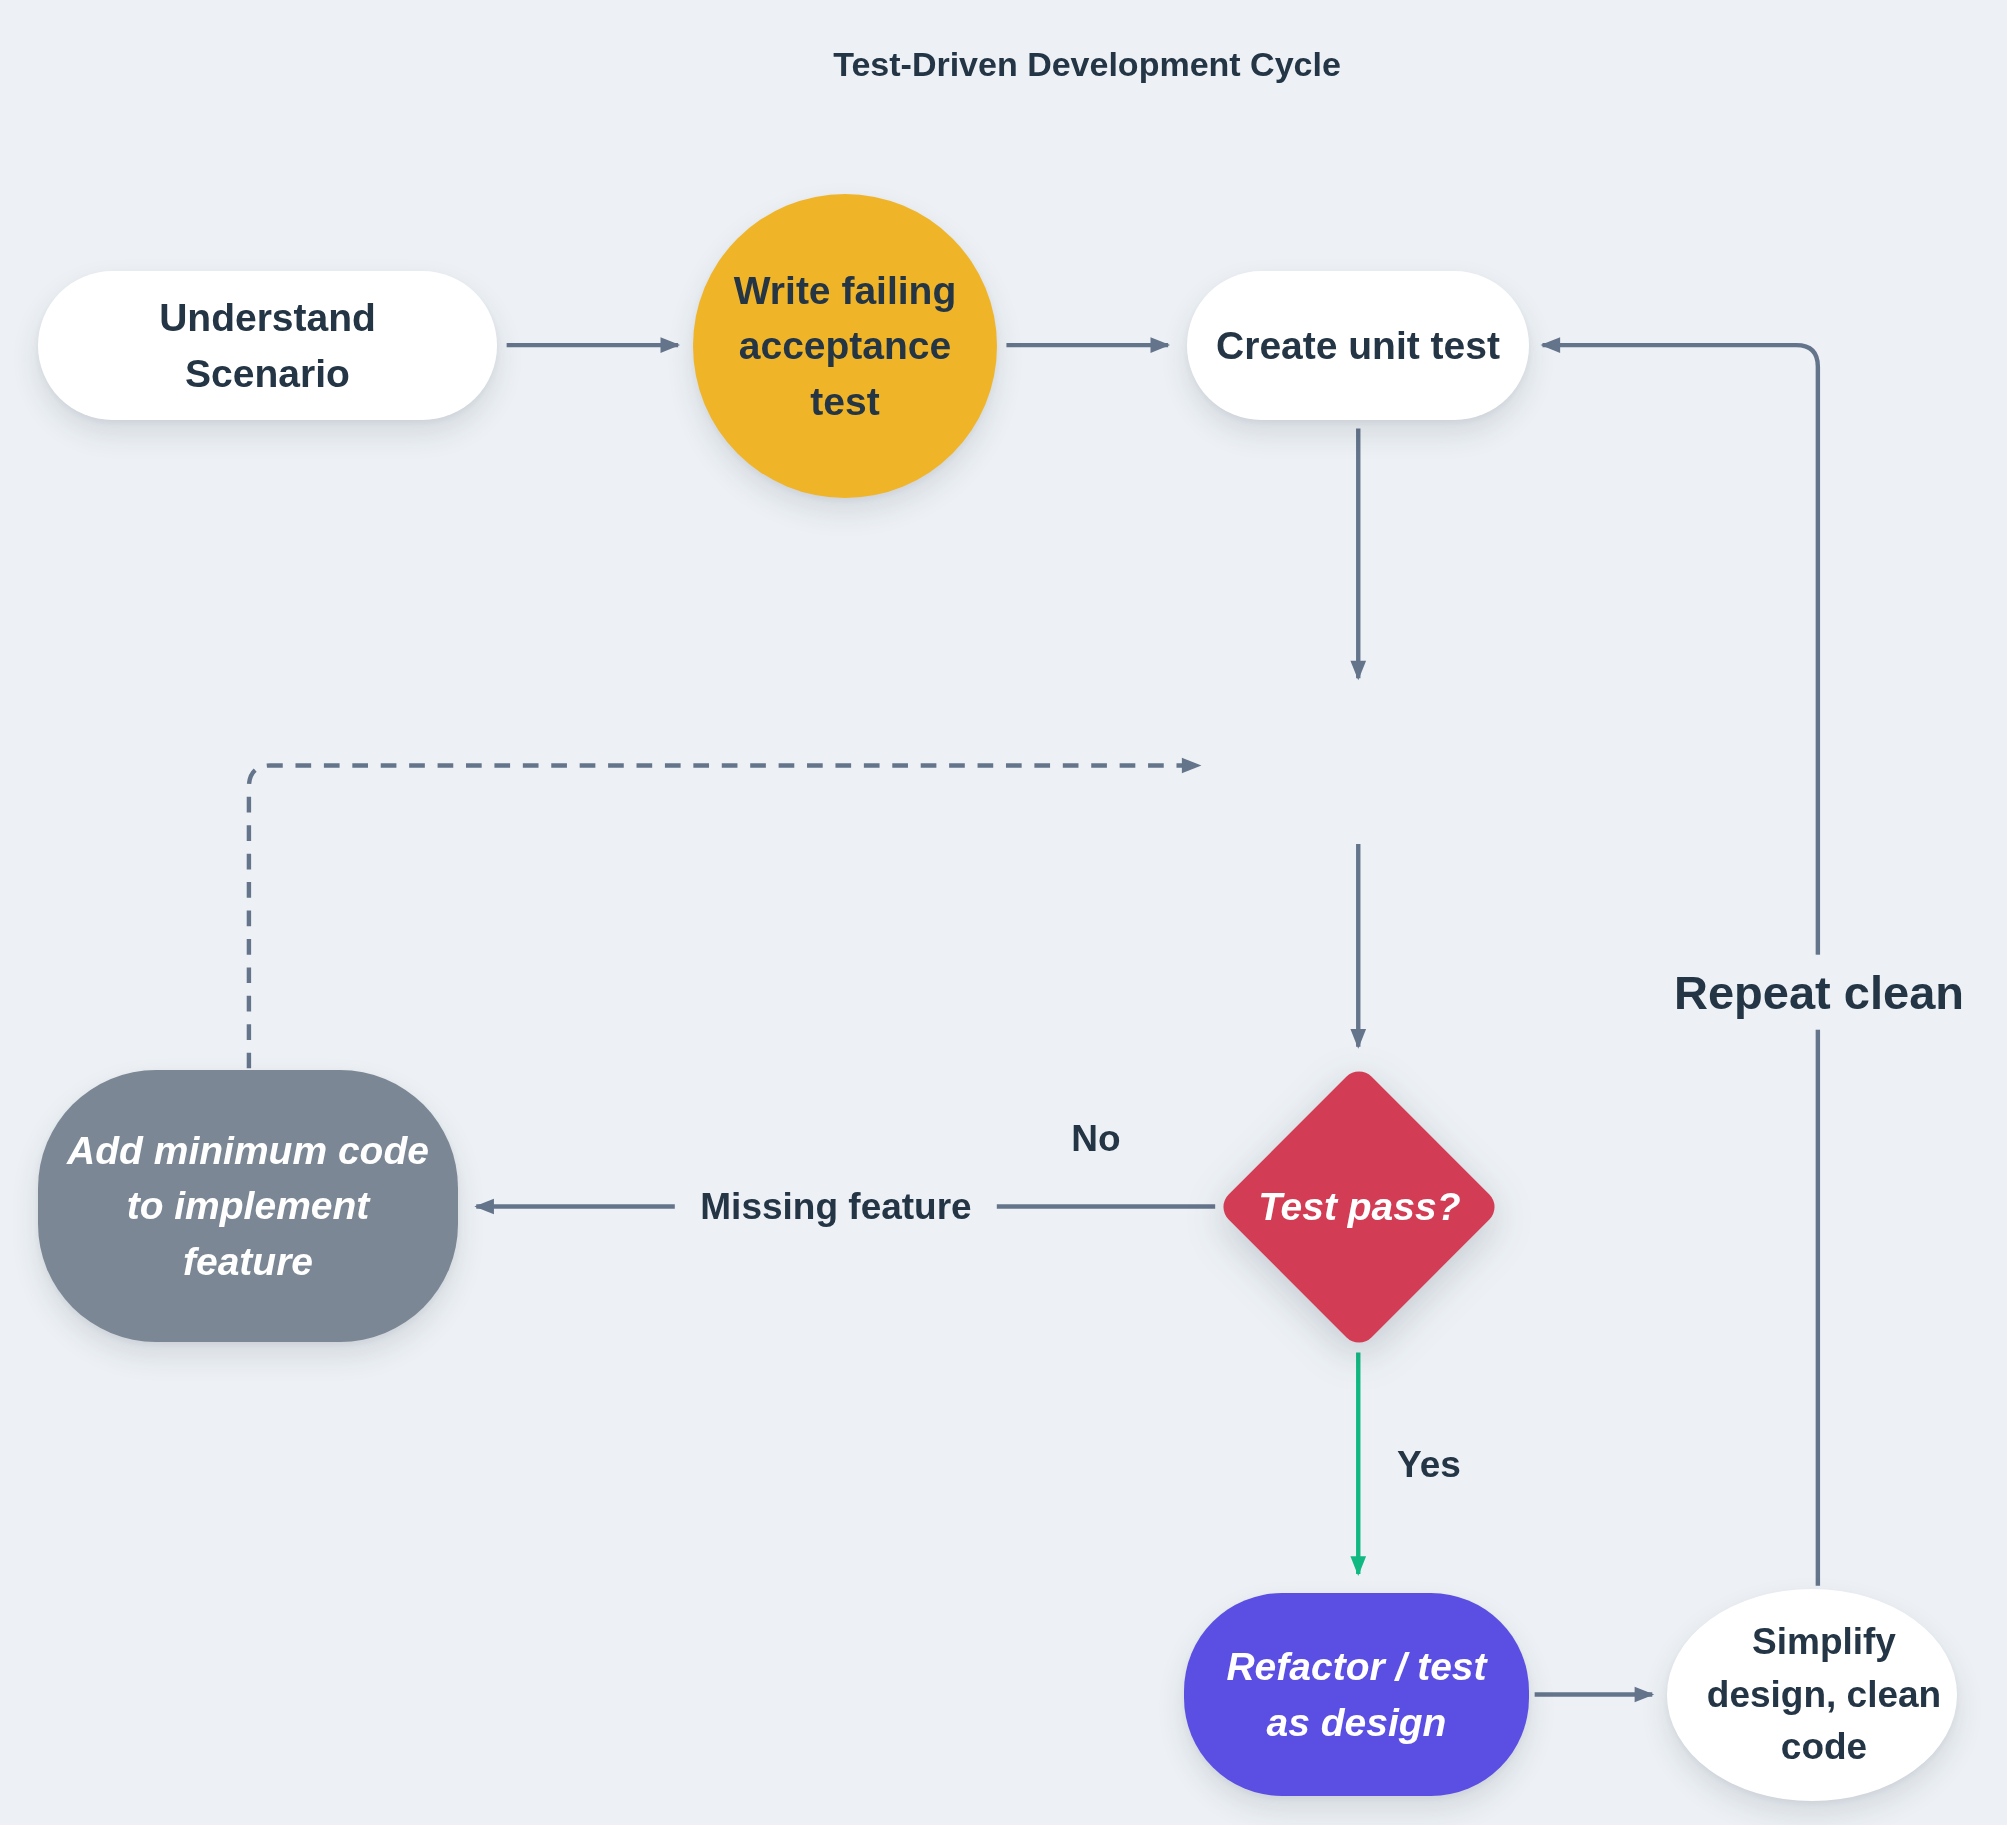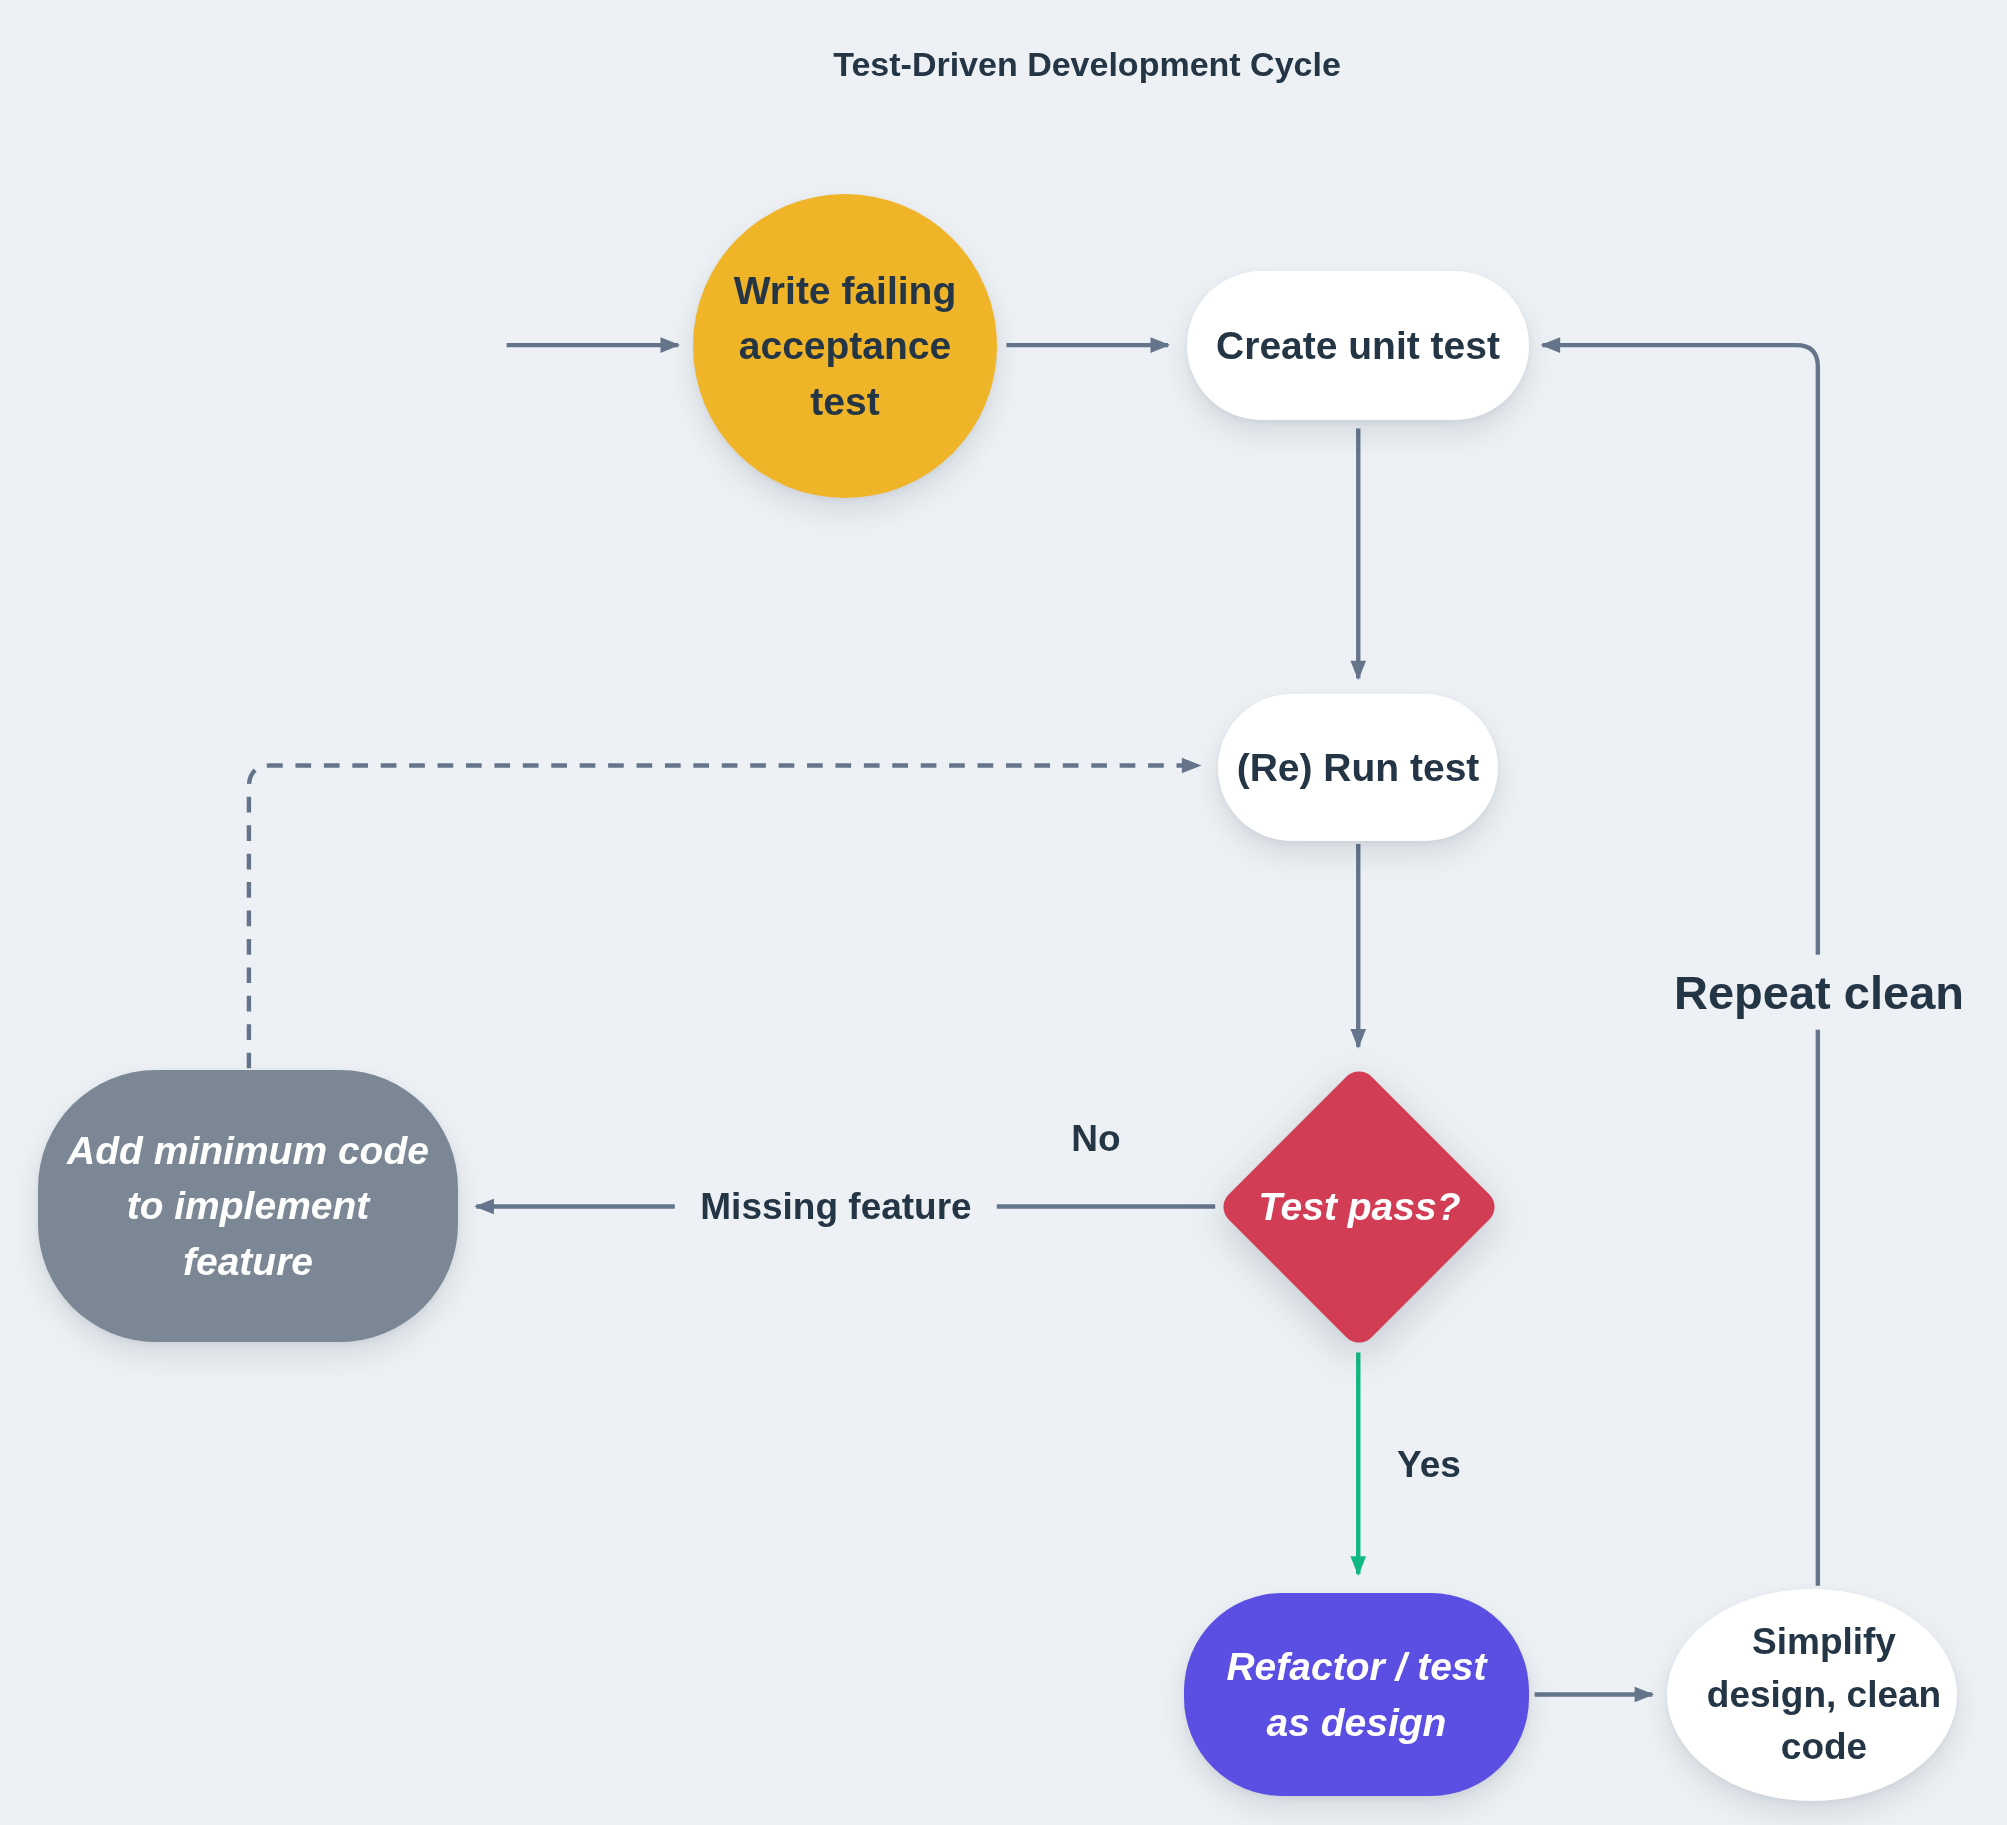--- a/index.html
+++ b/index.html
@@ -92,34 +92,35 @@
     <path class="edge dashed" d="M254,1090 L254,803 Q254,781 276,781 L1224,781" marker-end="url(#ah-gray)" stroke="#64748b"></path>
     <path class="edge" d="M1386,861 L1386,1068" marker-end="url(#ah-gray)" stroke="#64748b"></path>
     <path class="edge" d="M1240,1231 L486,1231" marker-end="url(#ah-gray)" stroke="#64748b"></path>
     <path class="edge" d="M1386,1380 L1386,1606" marker-end="url(#ah-green)" stroke="#10b981"></path>
     <path class="edge" d="M1566,1729 L1686,1729" marker-end="url(#ah-gray)" stroke="#64748b"></path>
     <path class="edge" d="M1855,1618 L1855,374 Q1855,352 1833,352 L1574,352" marker-end="url(#ah-gray)" stroke="#64748b"></path>
   </svg>
 
   <div class="page-title">Test-Driven Development Cycle</div>
 
+  <div class="node node-understand" style="background: rgb(255, 255, 255);">
+    <span class="node-label">Understand
+Scenario</span>
+  </div>
 
   <div class="node node-write" style="background: rgb(240, 180, 41);">
     <span class="node-label">Write failing
 acceptance
 test</span>
   </div>
 
   <div class="node node-create" style="background: rgb(255, 255, 255);">
     <span class="node-label nowrap">Create unit test</span>
   </div>
 
-  <div class="node node-rerun" style="background: rgb(255, 255, 255);">
-    <span class="node-label nowrap">(Re) Run test</span>
-  </div>
 
   <div class="diamond-wrap">
     <div class="node diamond" style="background: rgb(210, 60, 84);">
       <span class="node-label light nowrap">Test pass?</span>
     </div>
   </div>
 
   <div class="node node-add" style="background: rgb(123, 135, 148);">
     <span class="node-label light">Add minimum code
 to implement

